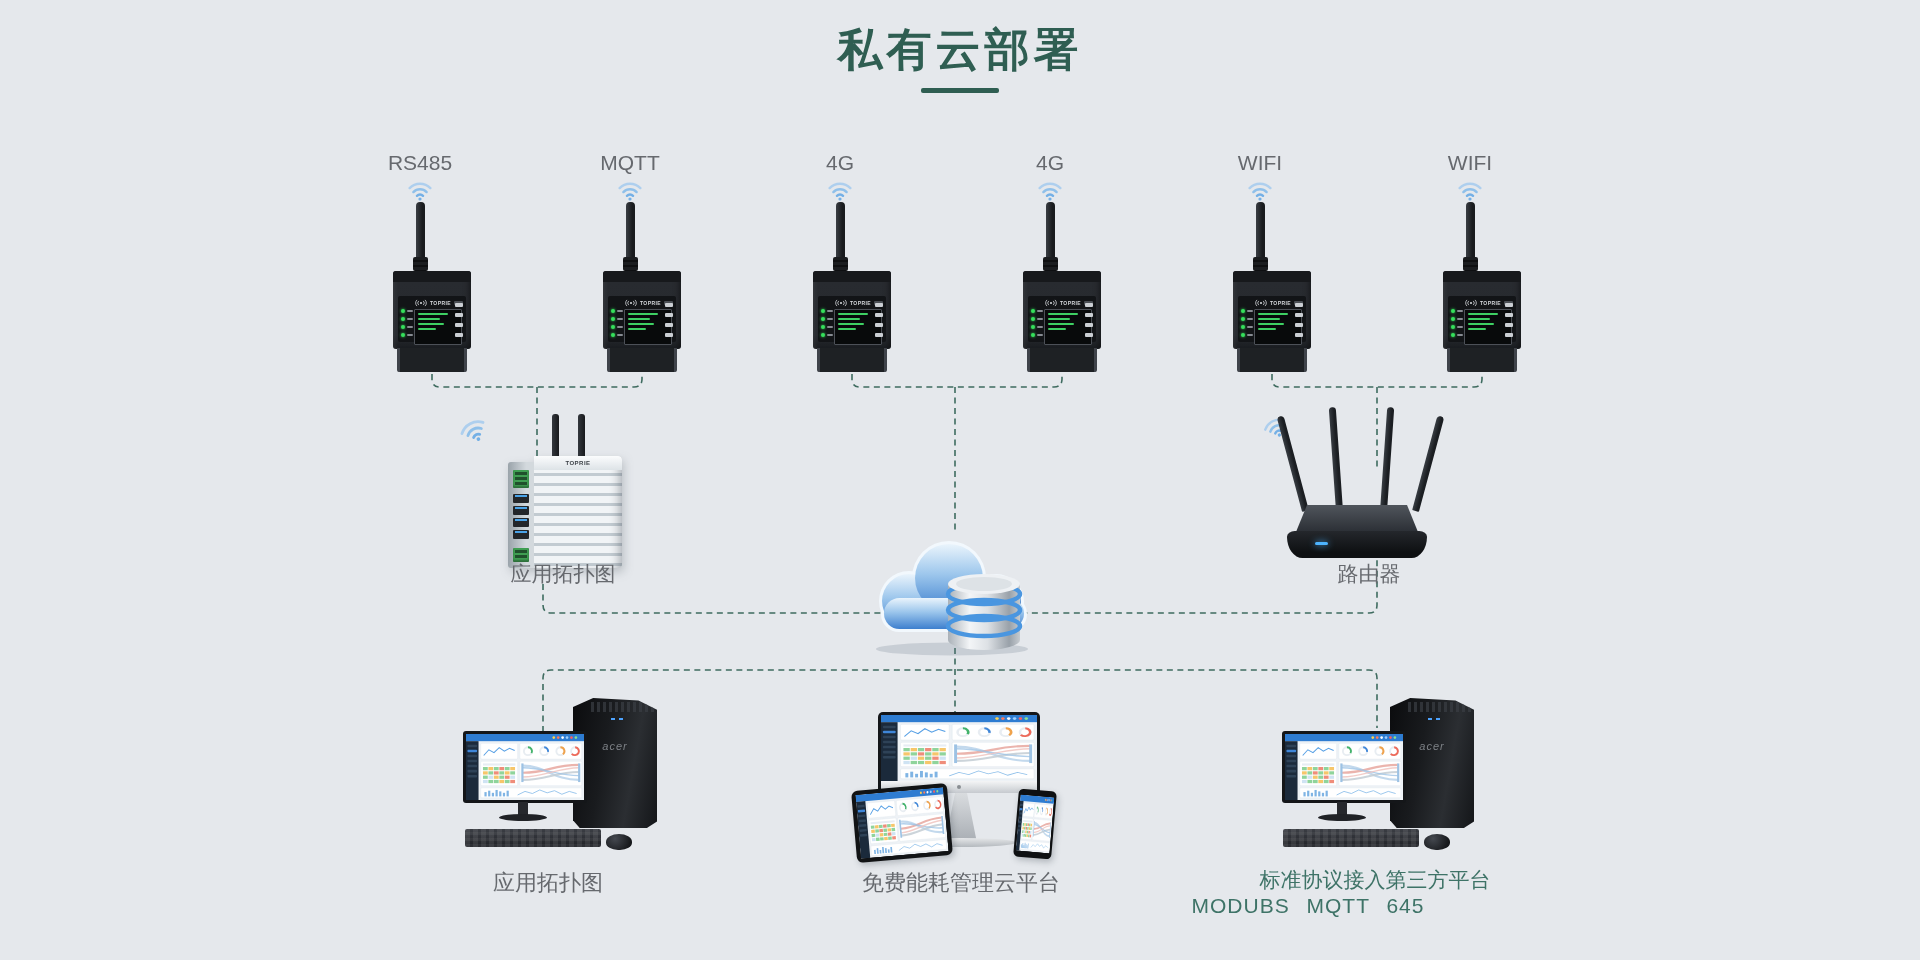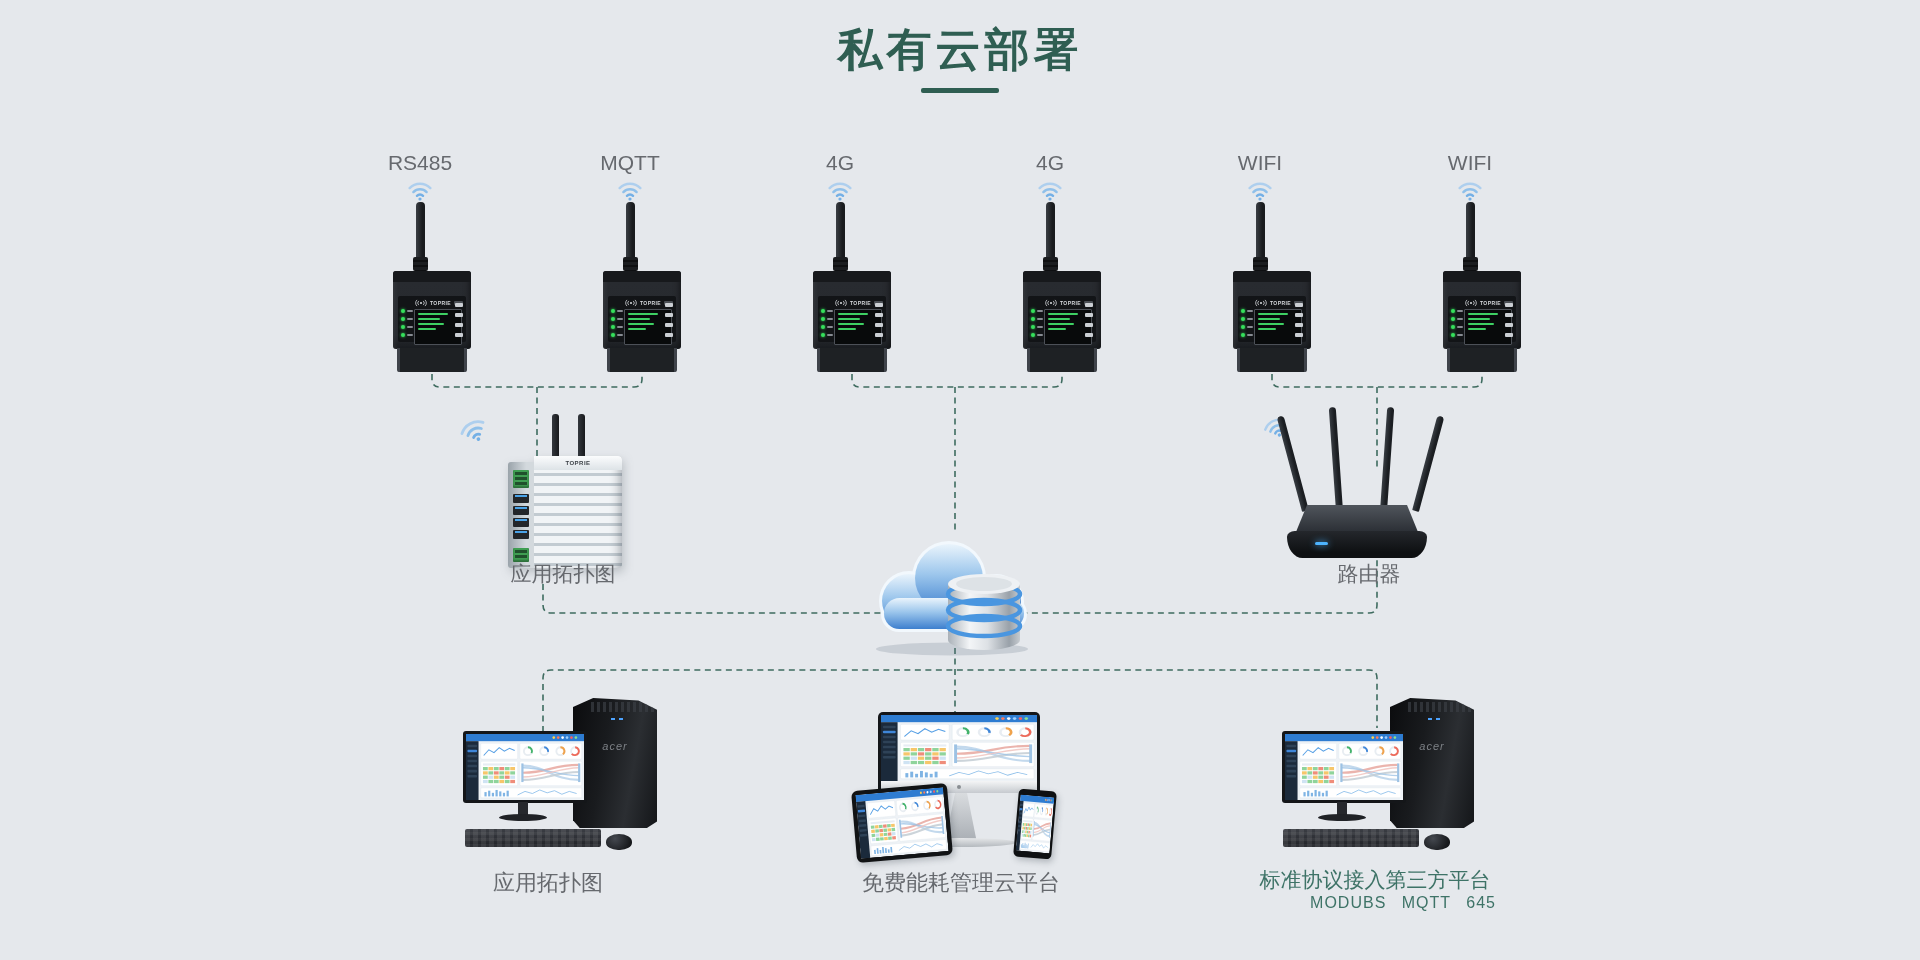--- a/index.html
+++ b/index.html
@@ -715,13 +715,13 @@
     <svg>
         <use href="#dash"></use>
       </svg>
   </div>
   <div class="mon-neck" style="left:63px;top:107px"></div>
   <div class="mon-base" style="left:44px;top:119px"></div>
   <div class="keyboard" style="left:9px;top:134px"></div>
   <div class="mouse" style="left:150px;top:139px"></div>
 </div>
 <div class="lbl lbl-teal" style="left:1245px;top:866px;width:260px;font-size:21px">标准协议接入第三方平台</div>
-<div class="lbl lbl-teal lbl-sub" style="left:1273px;top:894px;width:260px;font-size:16px">MODUBS  MQTT  645</div>
+<div class="lbl lbl-teal lbl-sub" style="left:1178px;top:894px;width:260px;font-size:21px">MODUBS  MQTT  645</div>
 
 </body></html>

